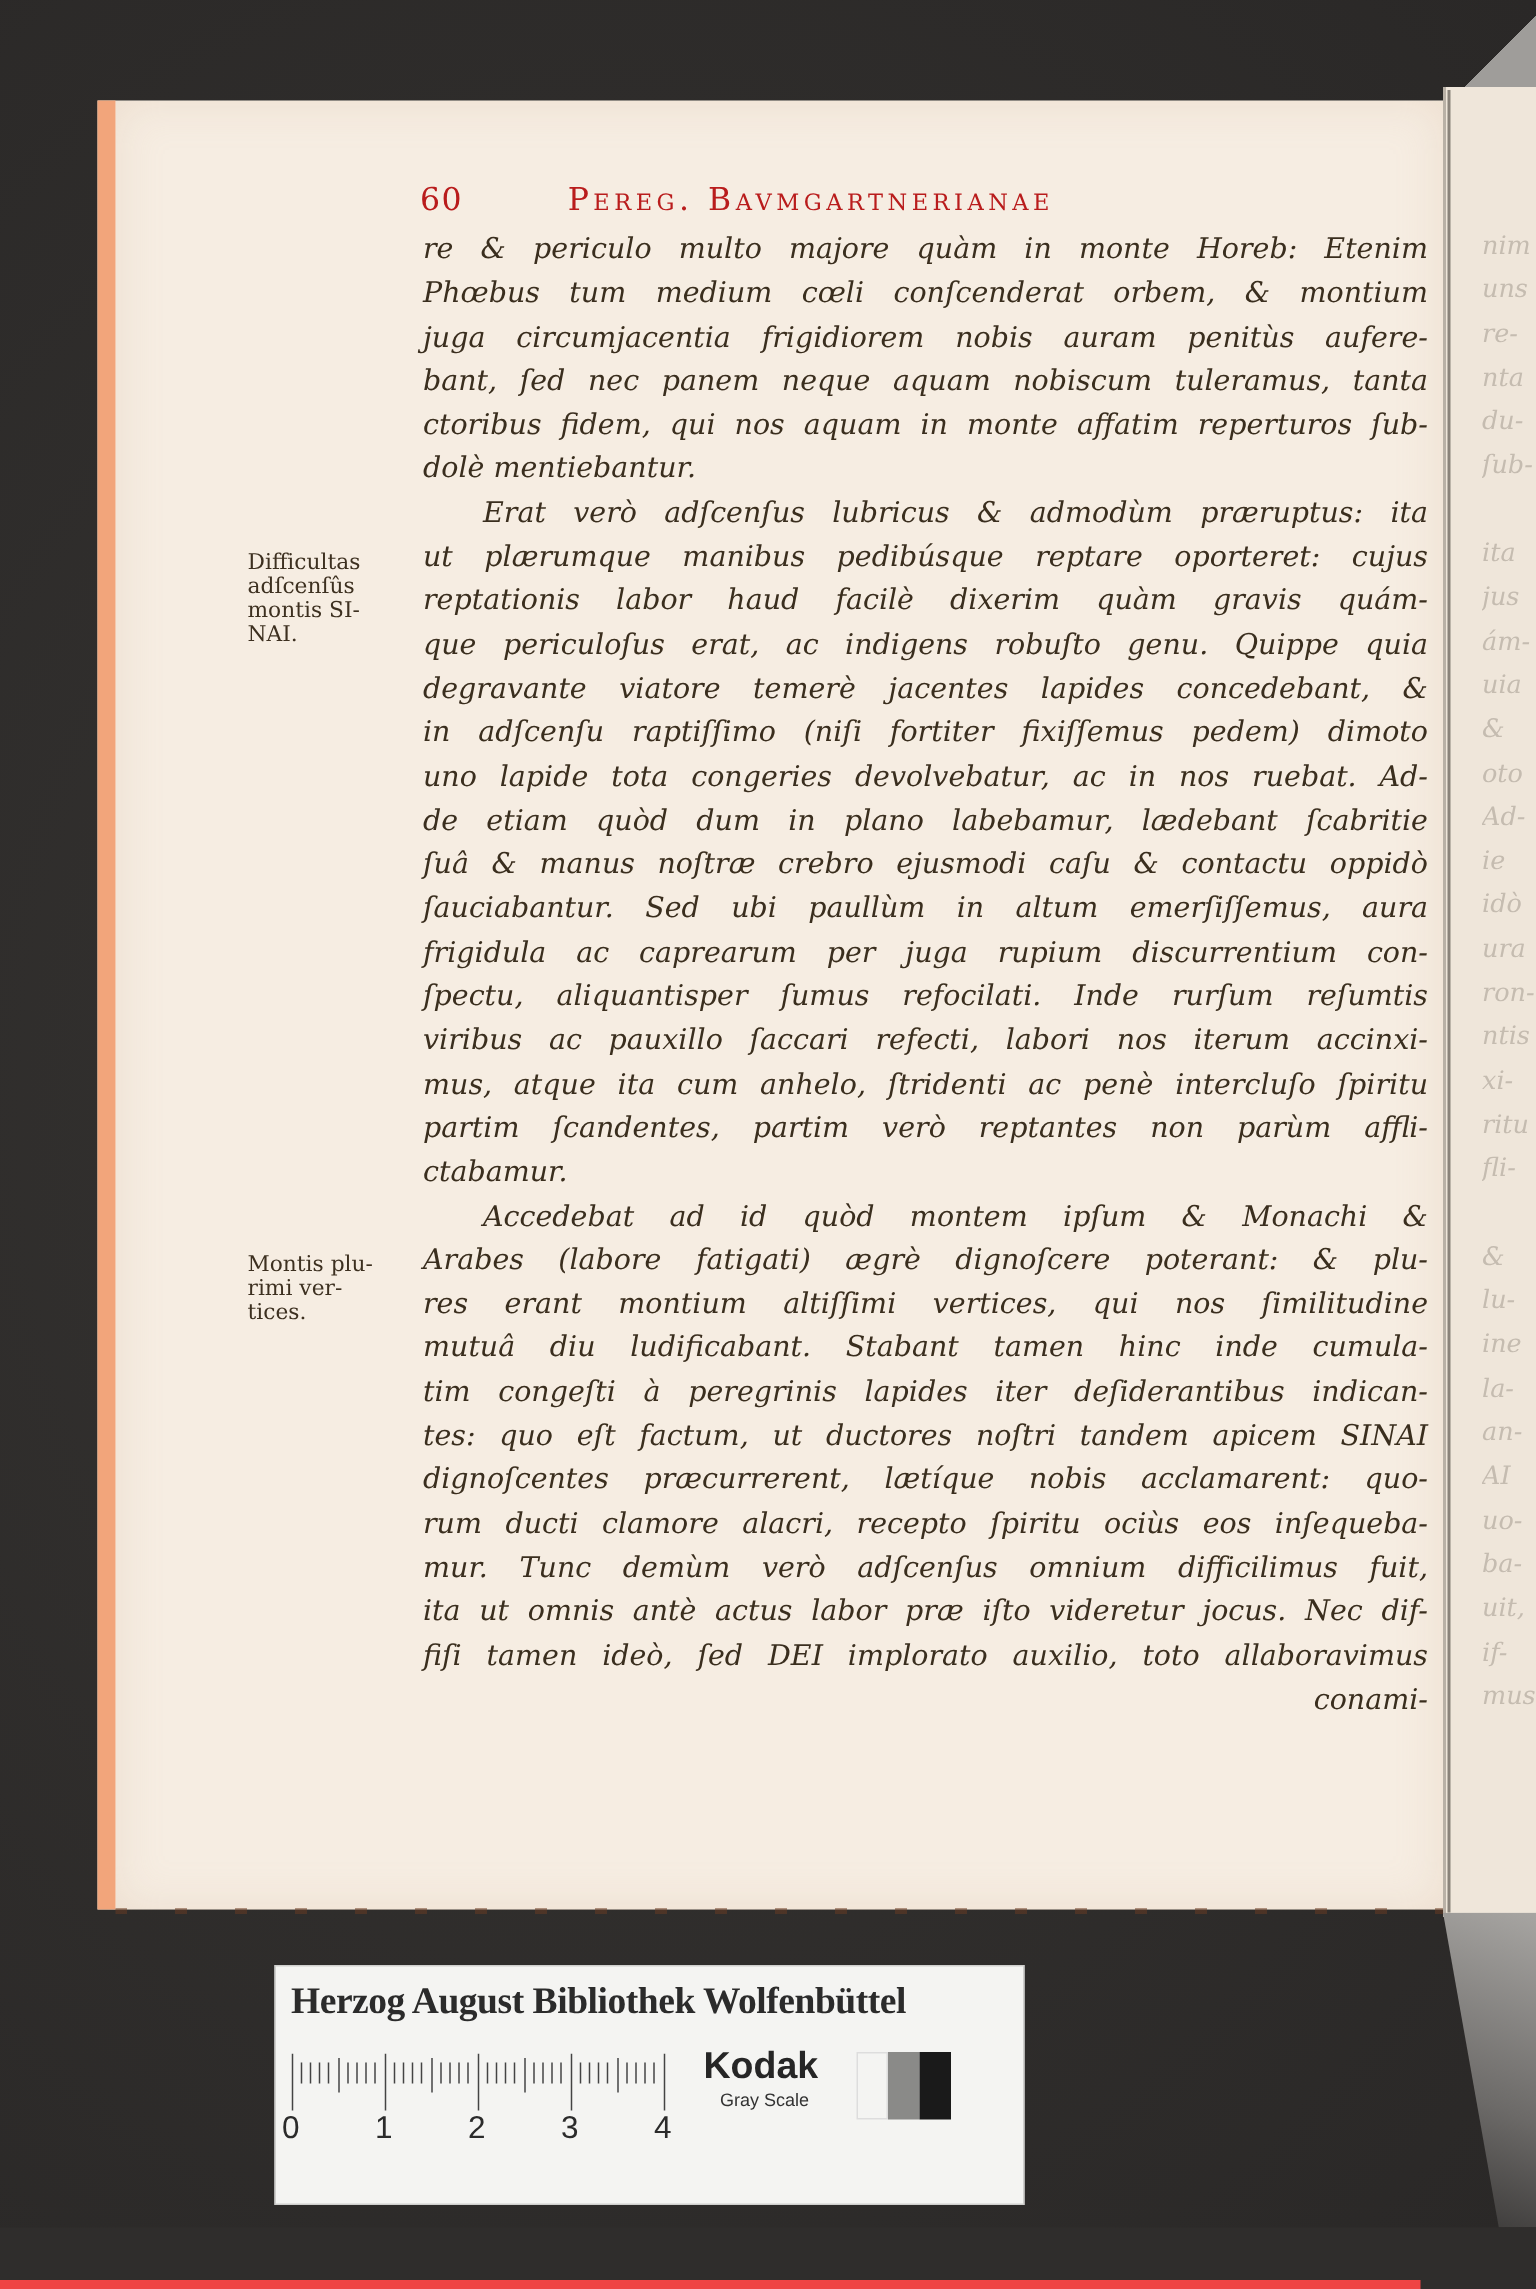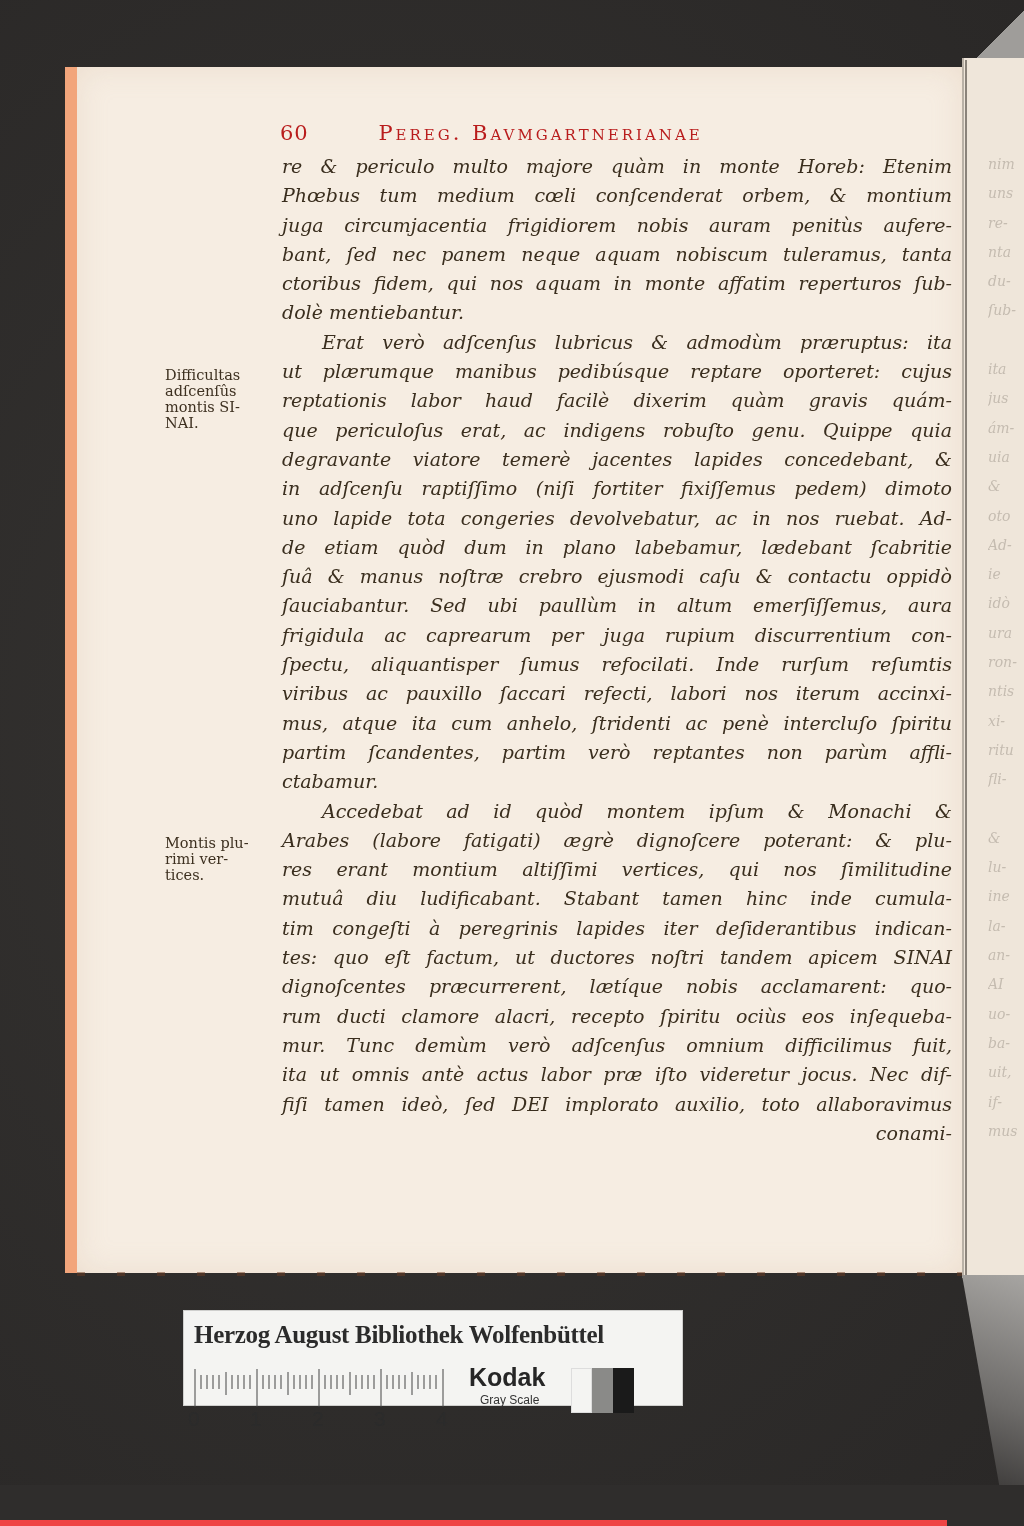--- a/index.html
+++ b/index.html
@@ -24,21 +24,21 @@
     background: linear-gradient(135deg, transparent 50%, #9f9d9a 50%);
   }
   .next-page-bottom {
     position: absolute; left: 962px; top: 1275px; width: 62px; height: 210px;
     background: linear-gradient(200deg, #a7a5a2 0%, #6c6a68 60%, #3a3837 100%);
     clip-path: polygon(0 0, 100% 0, 100% 100%, 60% 100%);
   }
   .next-page-text {
     position: absolute; left: 988px; top: 150px; width: 36px;
     font-family: "DejaVu Serif", serif; font-style: italic;
-    font-size: 14px; line-height: 29.3px; color: #b7aea3;
+    font-size: 17px; line-height: 29.3px; color: #b7aea3;
     white-space: pre; overflow: hidden; opacity: .75;
   }
   .spine-line {
     position: absolute; left: 965px; top: 60px; width: 2px; height: 1215px;
     background: #8a837a;
   }
   
   .page {
     position: absolute; left: 65px; top: 67px; width: 897px; height: 1206px;
     background: #f6ede2;
@@ -67,21 +67,21 @@
   .line.indent { padding-left: 40px; }
   .line.right { text-align: right; text-align-last: right; }
   .margin-note {
     position: absolute; left: 88px; width: 100px;
     font-family: "DejaVu Serif", serif; font-size: 14.5px; line-height: 16px;
     color: #3d3020;
   }
   .margin-note span { display: block; }
   
   .label-card {
-    position: absolute; left: 183px; top: 1310px; width: 500px; height: 96px;
+    position: absolute; left: 183px; top: 1310px; width: 500px; height: 160px;
     background: #f4f4f2; border: 1px solid #cfcfcd;
   }
   .label-title {
     position: absolute; left: 10px; top: 10px;
     font-family: "Liberation Serif", serif; font-weight: bold; font-size: 25px;
     color: #2b2b2b; letter-spacing: -0.3px;
   }
   .ruler {
     position: absolute; left: 10px; top: 58px; width: 255px; height: 40px;
   }

